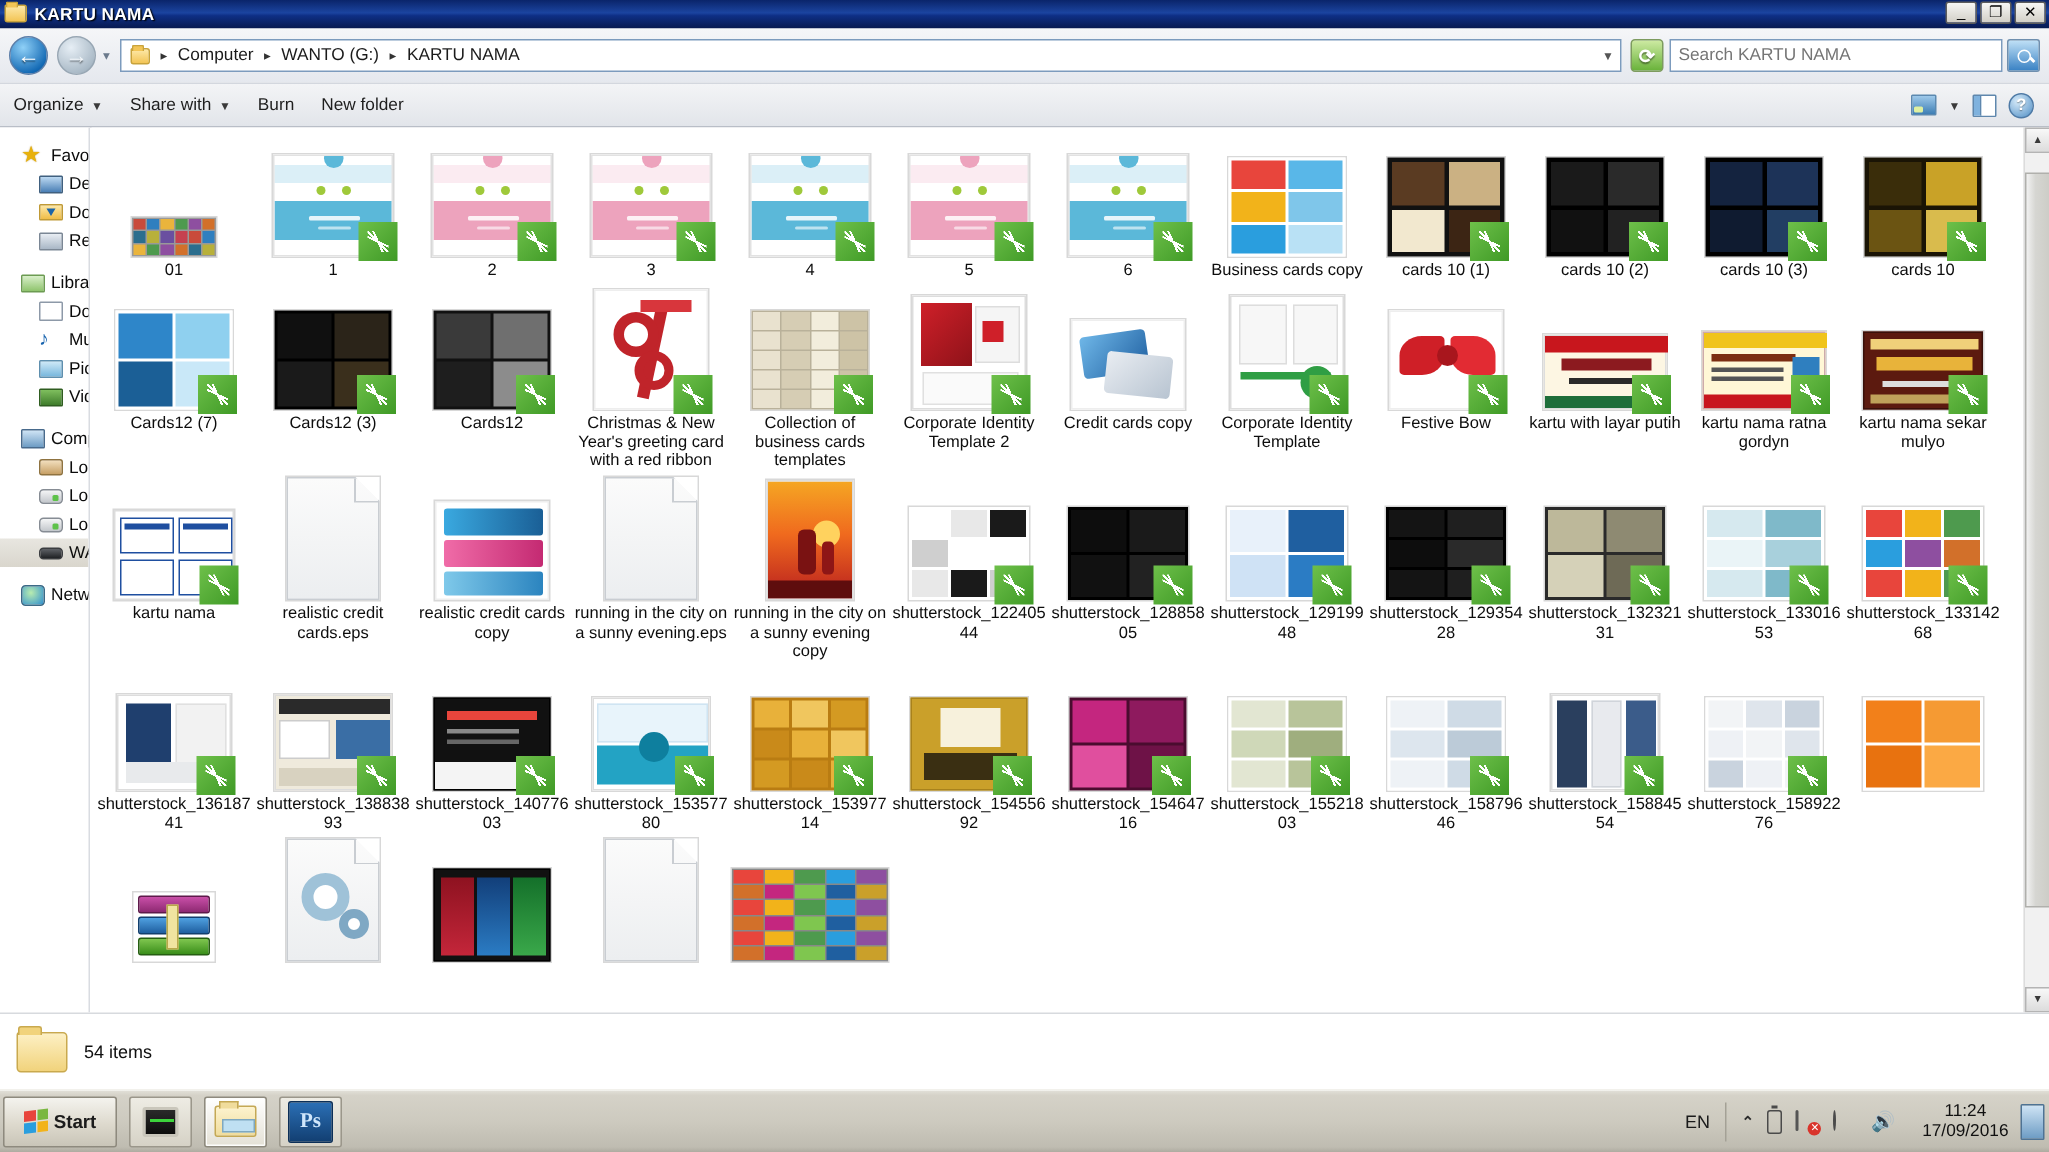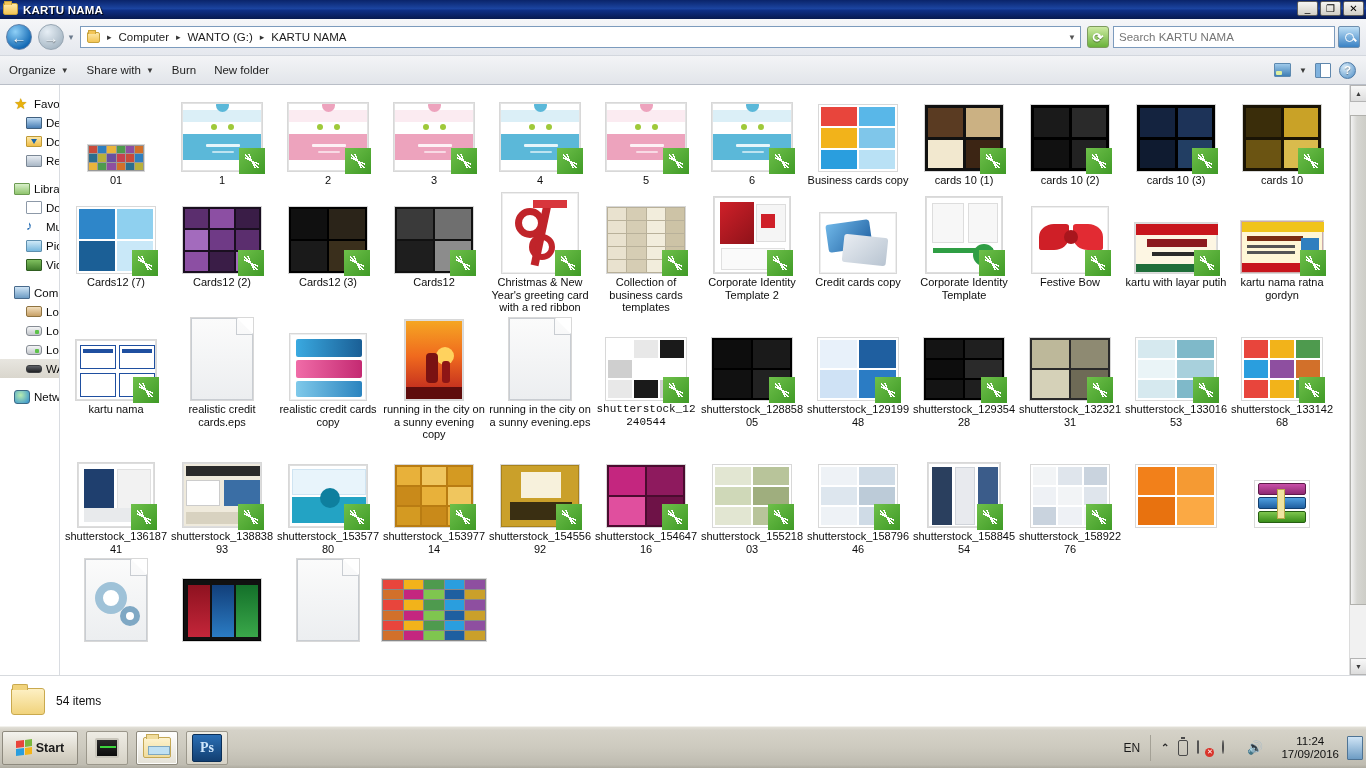--- a/index.html
+++ b/index.html
@@ -624,39 +624,20 @@
             <div style="display: grid; grid-template-columns: repeat(2, 1fr); grid-template-rows: repeat(2, 1fr); gap: 2px; width: 78px; height: 66px; background: rgb(255, 255, 255); padding: 2px;">
               <div style="background: rgb(46, 134, 201);"></div>
               <div style="background: rgb(143, 208, 239);"></div>
               <div style="background: rgb(27, 95, 150);"></div>
               <div style="background: rgb(201, 232, 248);"></div>
             </div>
             <div class="badge"></div>
           </div>
         </div>
         <div class="caption" style="height: 39px;">Cards12 (7)</div>
-      </div>
-      <div class="cell">
-        <div class="thumbwrap">
-          <div class="thumb">
-            <div style="display: grid; grid-template-columns: repeat(3, 1fr); grid-template-rows: repeat(3, 1fr); gap: 2px; width: 78px; height: 66px; background: rgb(26, 15, 32); padding: 2px;">
-              <div style="background: rgb(91, 46, 110);"></div>
-              <div style="background: rgb(140, 79, 163);"></div>
-              <div style="background: rgb(58, 29, 71);"></div>
-              <div style="background: rgb(163, 107, 189);"></div>
-              <div style="background: rgb(111, 58, 134);"></div>
-              <div style="background: rgb(91, 46, 110);"></div>
-              <div style="background: rgb(140, 79, 163);"></div>
-              <div style="background: rgb(58, 29, 71);"></div>
-              <div style="background: rgb(163, 107, 189);"></div>
-            </div>
-            <div class="badge"></div>
-          </div>
-        </div>
-        <div class="caption" style="height: 39px;">Cards12 (2)</div>
       </div>
       <div class="cell">
         <div class="thumbwrap">
           <div class="thumb">
             <div style="display: grid; grid-template-columns: repeat(2, 1fr); grid-template-rows: repeat(2, 1fr); gap: 2px; width: 78px; height: 66px; background: rgb(0, 0, 0); padding: 2px;">
               <div style="background: rgb(16, 16, 16);"></div>
               <div style="background: rgb(43, 36, 25);"></div>
               <div style="background: rgb(26, 26, 26);"></div>
               <div style="background: rgb(58, 47, 28);"></div>
             </div>
@@ -801,20 +782,34 @@
               <div style="width: 18px; height: 18px; position: absolute; right: 3px; top: 16px; background: rgb(47, 127, 191);"></div>
             </div>
             <div class="badge"></div>
           </div>
         </div>
         <div class="caption" style="height: 39px;">kartu nama ratna gordyn</div>
       </div>
       <div class="cell">
         <div class="thumbwrap">
           <div class="thumb">
+            <div style="width: 80px; height: 52px; background: rgb(92, 26, 15); position: relative; border: 1px solid rgb(58, 16, 10);">
+              <div style="width: 72px; height: 7px; position: absolute; top: 4px; left: 4px; background: rgb(240, 208, 122);"></div>
+              <div style="width: 64px; height: 9px; position: absolute; top: 16px; left: 8px; background: rgb(232, 179, 58);"></div>
+              <div style="width: 56px; height: 4px; position: absolute; top: 32px; left: 12px; background: rgb(221, 221, 221);"></div>
+              <div style="width: 72px; height: 6px; position: absolute; bottom: 3px; left: 4px; background: rgb(192, 161, 90);"></div>
+            </div>
+            <div class="badge"></div>
+          </div>
+        </div>
+        <div class="caption" style="height: 39px;">kartu nama sekar mulyo</div>
+      </div>
+      <div class="cell">
+        <div class="thumbwrap">
+          <div class="thumb">
             <div style="width: 80px; height: 60px; background: rgb(255, 255, 255); position: relative; border: 1px solid rgb(221, 221, 221);">
               <div style="width: 36px; height: 24px; position: absolute; left: 3px; top: 4px; background: rgb(255, 255, 255); border: 1px solid rgb(31, 79, 160);"></div>
               <div style="width: 36px; height: 24px; position: absolute; left: 42px; top: 4px; background: rgb(255, 255, 255); border: 1px solid rgb(31, 79, 160);"></div>
               <div style="width: 36px; height: 24px; position: absolute; left: 3px; top: 32px; background: rgb(255, 255, 255); border: 1px solid rgb(31, 79, 160);"></div>
               <div style="width: 36px; height: 24px; position: absolute; left: 42px; top: 32px; background: rgb(255, 255, 255); border: 1px solid rgb(31, 79, 160);"></div>
               <div style="width: 30px; height: 4px; position: absolute; left: 6px; top: 8px; background: rgb(31, 79, 160);"></div>
               <div style="width: 30px; height: 4px; position: absolute; left: 45px; top: 8px; background: rgb(31, 79, 160);"></div>
             </div>
             <div class="badge"></div>
           </div>
@@ -837,56 +832,56 @@
               <div style="width: 66px; height: 18px; position: absolute; left: 5px; top: 25px; background: linear-gradient(90deg, rgb(240, 108, 168), rgb(196, 42, 114)); border-radius: 2px;"></div>
               <div style="width: 66px; height: 16px; position: absolute; left: 5px; top: 46px; background: linear-gradient(90deg, rgb(127, 201, 234), rgb(43, 132, 191)); border-radius: 2px;"></div>
             </div>
           </div>
         </div>
         <div class="caption" style="height: 39px;">realistic credit cards copy</div>
       </div>
       <div class="cell">
         <div class="thumbwrap">
           <div class="thumb">
+            <div class="pagethumb"></div>
+          </div>
+        </div>
+        <div class="caption" style="height: 39px;">running in the city on a sunny evening.eps</div>
+      </div>
+      <div class="cell">
+        <div class="thumbwrap">
+          <div class="thumb">
             <div style="width: 58px; height: 80px; background: linear-gradient(rgb(245, 166, 35) 0%, rgb(240, 106, 30) 45%, rgb(184, 31, 31) 100%); position: relative; border: 1px solid rgb(221, 221, 221); overflow: hidden;">
               <div style="width: 18px; height: 18px; position: absolute; left: 30px; top: 26px; border-radius: 50%; background: rgb(255, 210, 94);"></div>
               <div style="width: 12px; height: 30px; position: absolute; left: 20px; top: 32px; background: rgb(122, 18, 18); border-radius: 4px;"></div>
               <div style="width: 8px; height: 22px; position: absolute; left: 36px; top: 40px; background: rgb(142, 22, 22); border-radius: 3px;"></div>
               <div style="width: 58px; height: 12px; position: absolute; left: 0px; bottom: 0px; background: rgb(94, 13, 13);"></div>
             </div>
           </div>
         </div>
         <div class="caption" style="height: 39px;">running in the city on a sunny evening copy</div>
-      </div>
-      <div class="cell">
-        <div class="thumbwrap">
-          <div class="thumb">
-            <div class="pagethumb"></div>
-          </div>
-        </div>
-        <div class="caption" style="height: 39px;">running in the city on a sunny evening.eps</div>
       </div>
       <div class="cell">
         <div class="thumbwrap">
           <div class="thumb">
             <div style="display: grid; grid-template-columns: repeat(3, 1fr); grid-template-rows: repeat(3, 1fr); gap: 2px; width: 80px; height: 62px; background: rgb(255, 255, 255); padding: 2px;">
               <div style="background: rgb(255, 255, 255);"></div>
               <div style="background: rgb(232, 232, 232);"></div>
               <div style="background: rgb(26, 26, 26);"></div>
               <div style="background: rgb(207, 207, 207);"></div>
               <div style="background: rgb(255, 255, 255);"></div>
               <div style="background: rgb(255, 255, 255);"></div>
               <div style="background: rgb(232, 232, 232);"></div>
               <div style="background: rgb(26, 26, 26);"></div>
               <div style="background: rgb(207, 207, 207);"></div>
             </div>
             <div class="badge"></div>
           </div>
         </div>
-        <div class="caption" style="height: 39px; font-family: Liberation Mono, monospace;">shutterstock_12240544</div>
+        <div class="caption" style="height: 39px;">shutterstock_12240544</div>
       </div>
       <div class="cell">
         <div class="thumbwrap">
           <div class="thumb">
             <div style="display: grid; grid-template-columns: repeat(2, 1fr); grid-template-rows: repeat(2, 1fr); gap: 2px; width: 80px; height: 62px; background: rgb(0, 0, 0); padding: 2px;">
               <div style="background: rgb(13, 13, 13);"></div>
               <div style="background: rgb(26, 26, 26);"></div>
               <div style="background: rgb(17, 17, 17);"></div>
               <div style="background: rgb(34, 34, 34);"></div>
             </div>
@@ -993,20 +988,34 @@
             <div style="width: 78px; height: 64px; background: rgb(239, 234, 220); position: relative; border: 1px solid rgb(221, 221, 221);">
               <div style="width: 74px; height: 10px; position: absolute; left: 2px; top: 2px; background: rgb(42, 42, 42);"></div>
               <div style="width: 34px; height: 26px; position: absolute; left: 2px; top: 16px; background: rgb(255, 255, 255); border: 1px solid rgb(204, 204, 204);"></div>
               <div style="width: 36px; height: 26px; position: absolute; left: 40px; top: 16px; background: rgb(58, 110, 165);"></div>
               <div style="width: 74px; height: 12px; position: absolute; left: 2px; bottom: 2px; background: rgb(216, 210, 192);"></div>
             </div>
             <div class="badge"></div>
           </div>
         </div>
         <div class="caption" style="height: 26px;">shutterstock_13883893</div>
+      </div>
+      <div class="cell">
+        <div class="thumbwrap">
+          <div class="thumb">
+            <div style="width: 78px; height: 62px; background: rgb(17, 17, 17); position: relative; border: 1px solid rgb(0, 0, 0);">
+              <div style="width: 60px; height: 6px; position: absolute; left: 8px; top: 8px; background: rgb(232, 69, 60);"></div>
+              <div style="width: 48px; height: 3px; position: absolute; left: 8px; top: 20px; background: rgb(136, 136, 136);"></div>
+              <div style="width: 48px; height: 3px; position: absolute; left: 8px; top: 27px; background: rgb(102, 102, 102);"></div>
+              <div style="width: 78px; height: 18px; position: absolute; left: 0px; bottom: 0px; background: rgb(244, 244, 244);"></div>
+            </div>
+            <div class="badge"></div>
+          </div>
+        </div>
+        <div class="caption" style="height: 26px;">shutterstock_14077603</div>
       </div>
       <div class="cell">
         <div class="thumbwrap">
           <div class="thumb">
             <div style="width: 78px; height: 62px; background: rgb(255, 255, 255); position: relative; border: 1px solid rgb(221, 221, 221);">
               <div style="width: 74px; height: 26px; position: absolute; left: 2px; top: 3px; background: rgb(232, 244, 251); border: 1px solid rgb(207, 228, 242);"></div>
               <div style="width: 74px; height: 26px; position: absolute; left: 2px; bottom: 3px; background: rgb(35, 163, 196);"></div>
               <div style="width: 20px; height: 20px; position: absolute; left: 30px; top: 22px; border-radius: 50%; background: rgb(14, 127, 158);"></div>
             </div>
             <div class="badge"></div>

